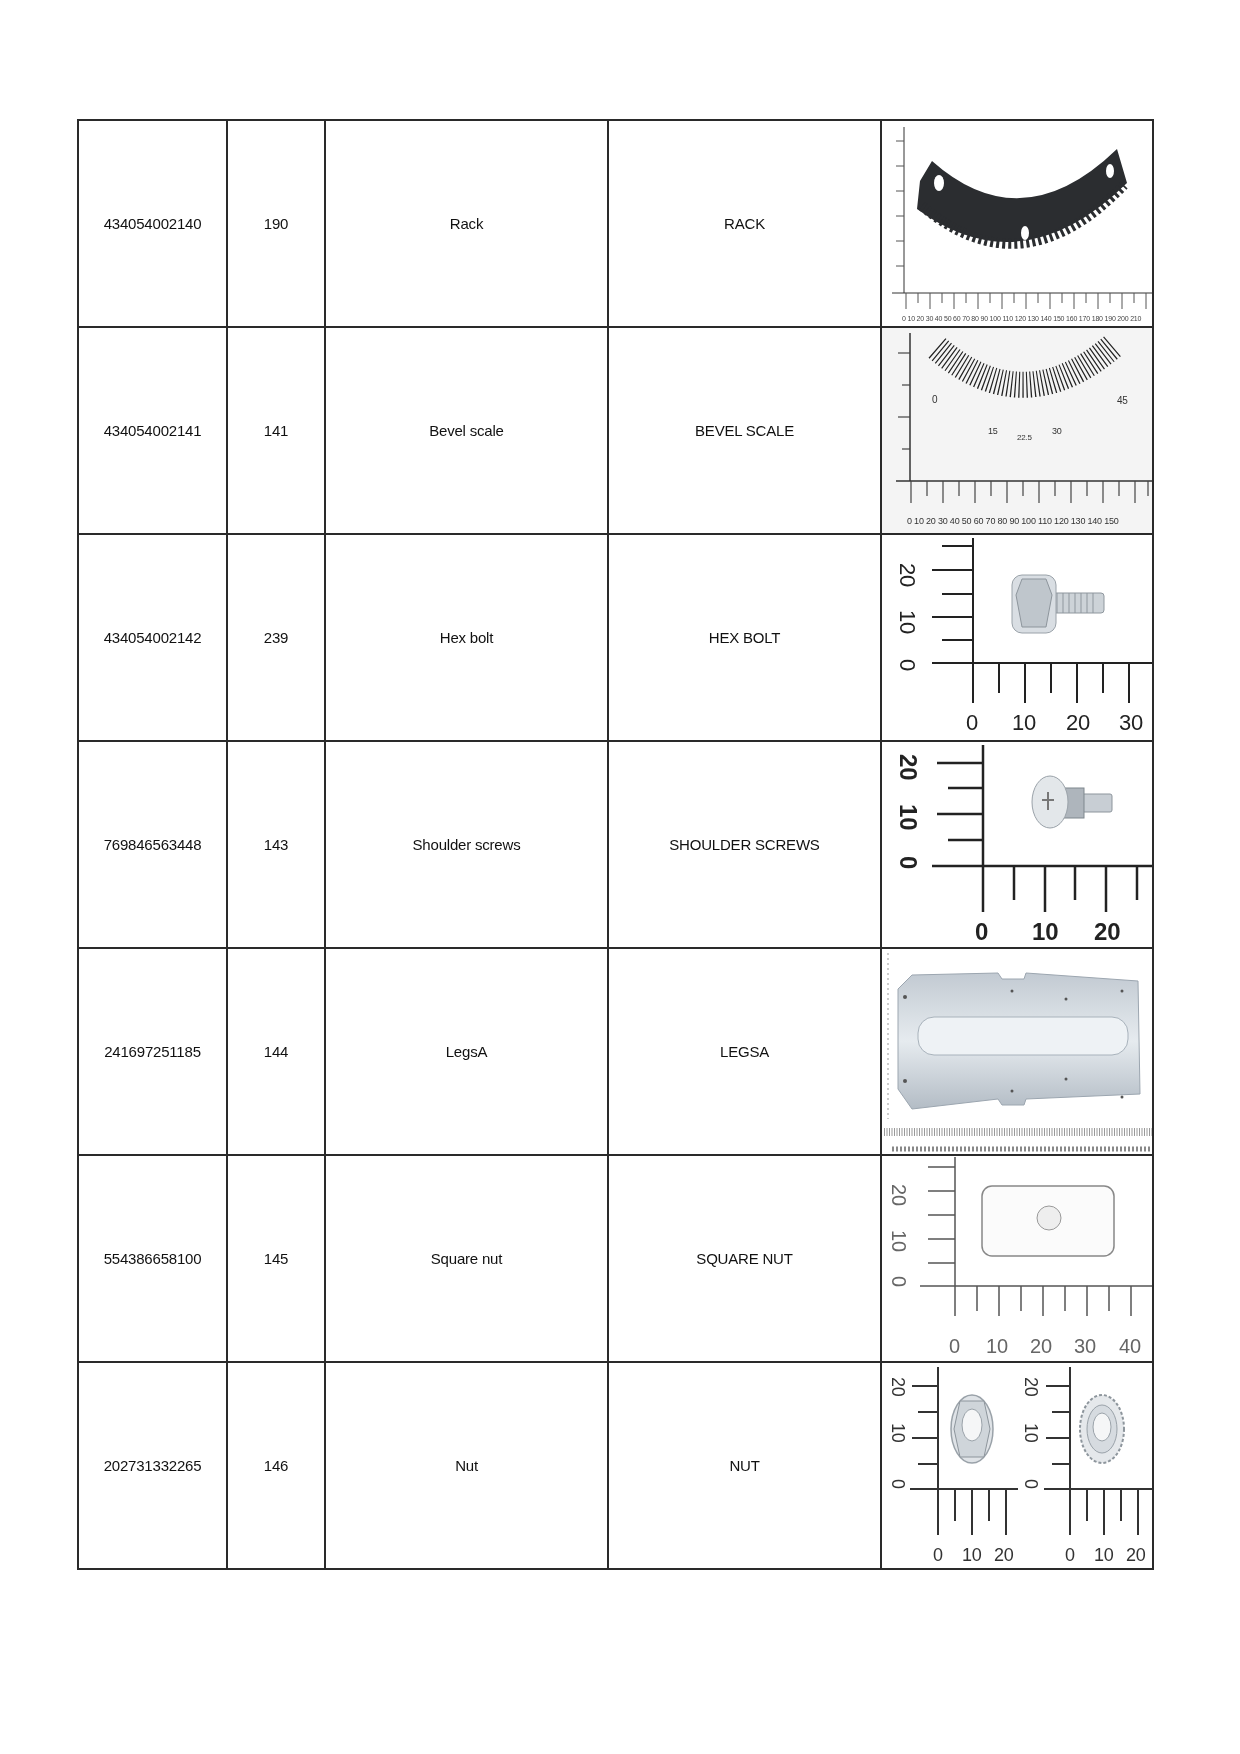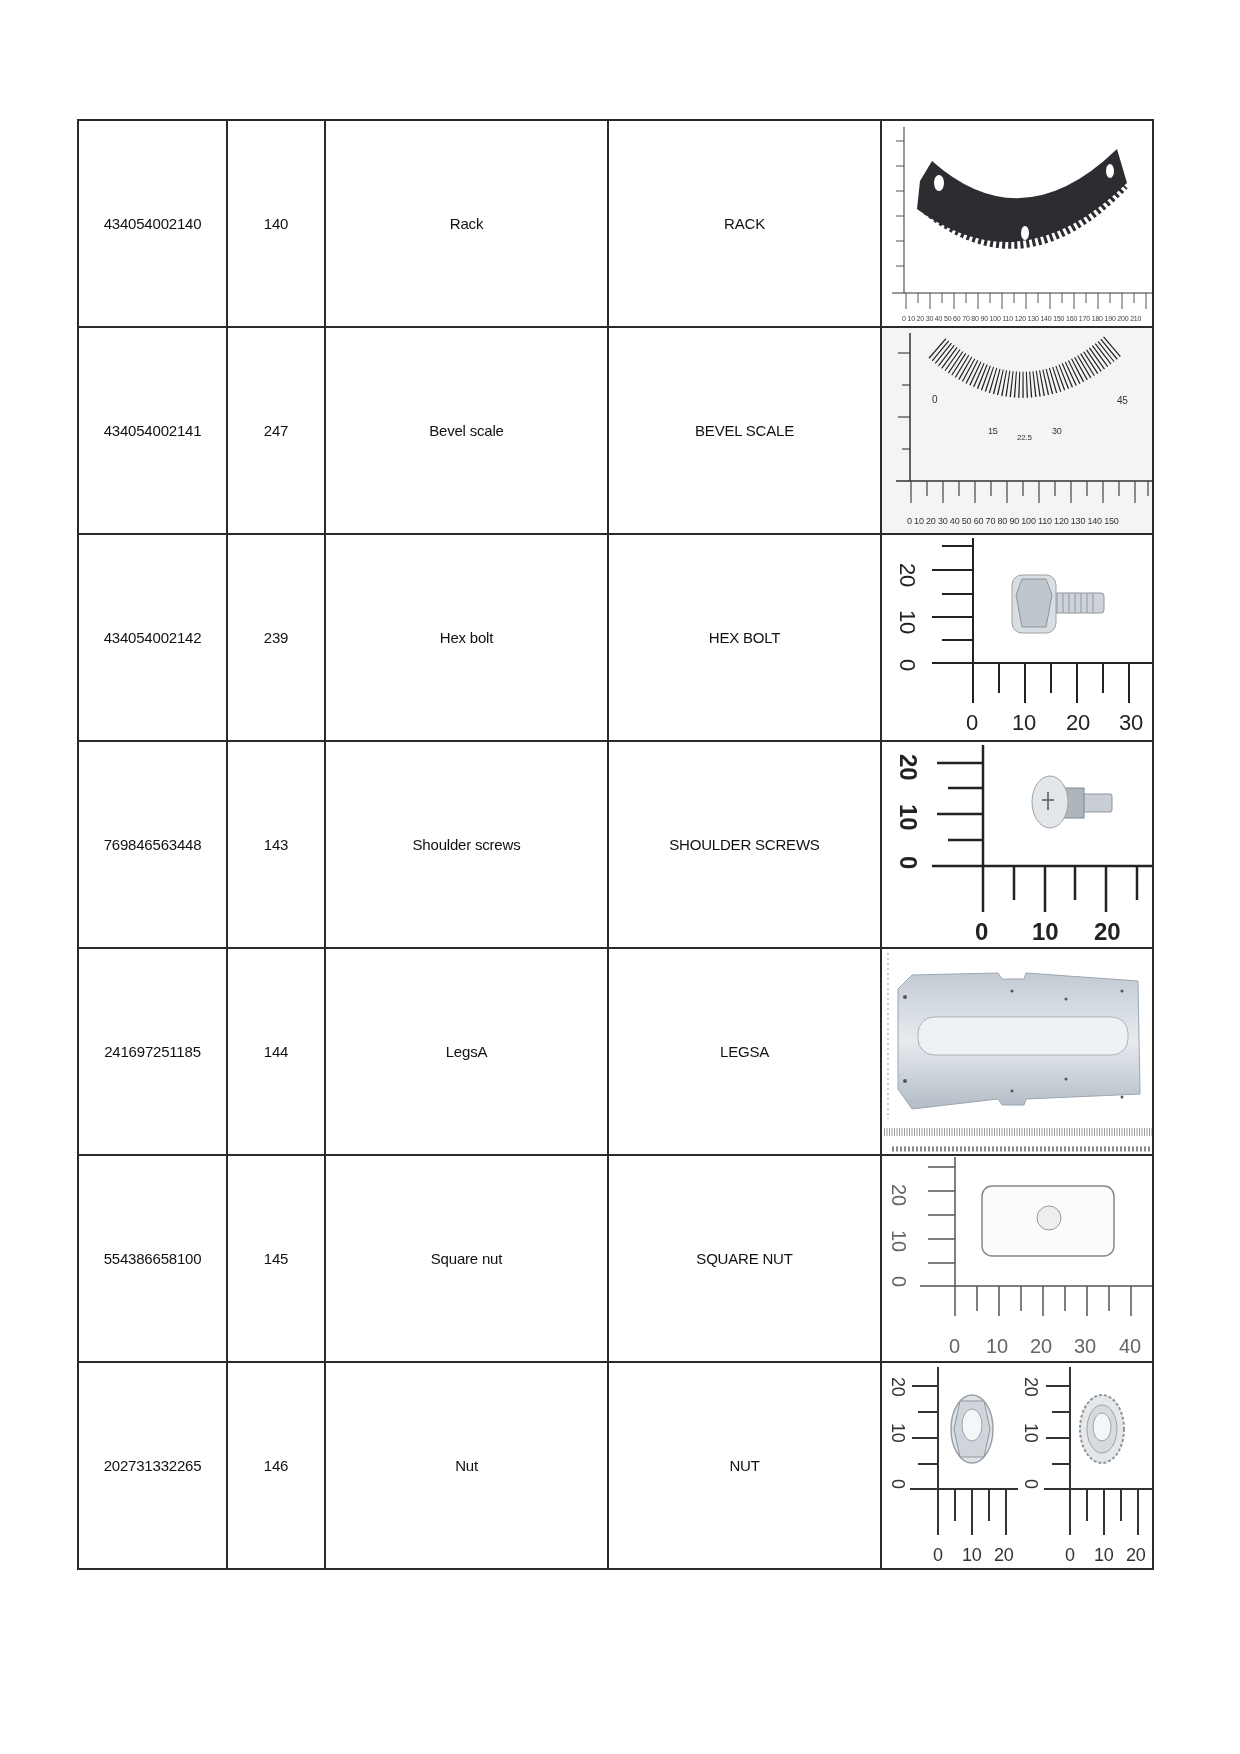--- a/index.html
+++ b/index.html
@@ -20,21 +20,21 @@
   </style>
 </head>
 <body>
 
 <div class="page">
 <table class="parts">
   <tbody>
 
     <tr>
       <td class="c-code">434054002140</td>
-      <td class="c-no">140</td>
+      <td class="c-no">190</td>
       <td class="c-name">Rack</td>
       <td class="c-en">RACK</td>
       <td class="c-img">
         <div class="imgbox">
           <svg viewBox="0 0 270 207" xmlns="http://www.w3.org/2000/svg">
             <line x1="22" y1="6" x2="22" y2="172" stroke="#333" stroke-width="1"></line>
             <line x1="10" y1="172" x2="270" y2="172" stroke="#333" stroke-width="1"></line>
             <g stroke="#555" stroke-width="1">
               <line x1="14" y1="20" x2="22" y2="20"></line>
                   <line x1="14" y1="45" x2="22" y2="45"></line>
@@ -72,21 +72,21 @@
             <ellipse cx="57" cy="62" rx="5" ry="8" fill="#fff"></ellipse>
             <ellipse cx="143" cy="112" rx="4" ry="7" fill="#fff"></ellipse>
             <ellipse cx="228" cy="50" rx="4" ry="7" fill="#fff"></ellipse>
           </svg>
         </div>
       </td>
     </tr>
 
     <tr>
       <td class="c-code">434054002141</td>
-      <td class="c-no">247</td>
+      <td class="c-no">141</td>
       <td class="c-name">Bevel scale</td>
       <td class="c-en">BEVEL SCALE</td>
       <td class="c-img">
         <div class="imgbox">
           <svg viewBox="0 0 270 207" xmlns="http://www.w3.org/2000/svg">
             <rect x="0" y="0" width="270" height="207" fill="#f4f4f4"></rect>
             <line x1="28" y1="5" x2="28" y2="153" stroke="#333" stroke-width="1.5"></line>
             <line x1="14" y1="153" x2="270" y2="153" stroke="#333" stroke-width="1.5"></line>
             <g stroke="#444" stroke-width="1.2">
               <line x1="16" y1="25" x2="28" y2="25"></line>

